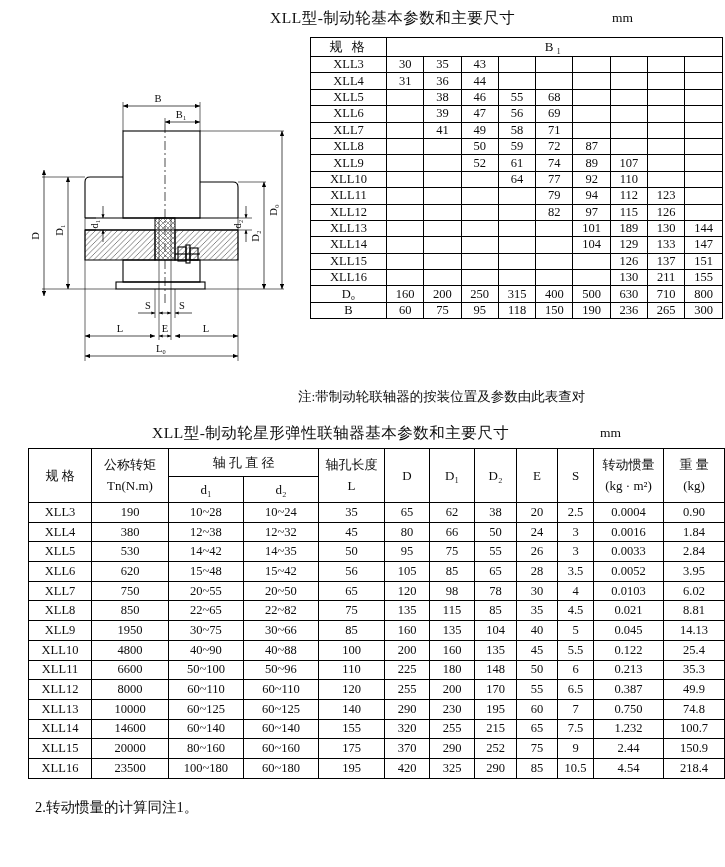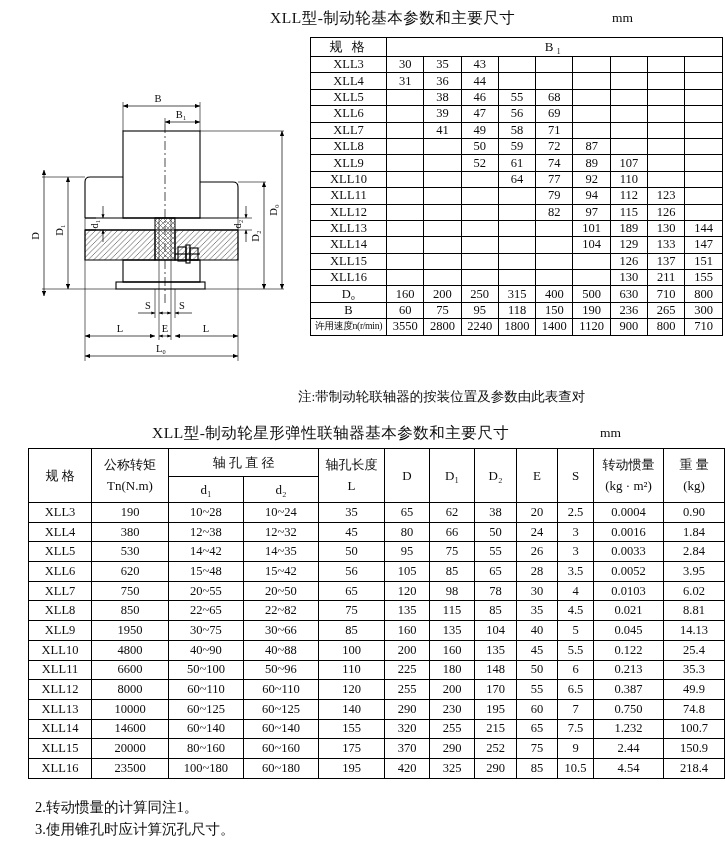--- a/index.html
+++ b/index.html
@@ -335,32 +335,20 @@
         <td class="lbl">B</td>
         <td>60</td>
         <td>75</td>
         <td>95</td>
         <td>118</td>
         <td>150</td>
         <td>190</td>
         <td>236</td>
         <td>265</td>
         <td>300</td>
-      </tr>
-      <tr>
-        <td class="lbl small">许用速度n(r/min)</td>
-        <td>3550</td>
-        <td>2800</td>
-        <td>2240</td>
-        <td>1800</td>
-        <td>1400</td>
-        <td>1120</td>
-        <td>900</td>
-        <td>800</td>
-        <td>710</td>
       </tr>
     </tbody>
 </table>
 
 <div class="abs" id="note1">注:带制动轮联轴器的按装位置及参数由此表查对</div>
 
 <div class="abs title" style="left:152px;top:423px">XLL型-制动轮星形弹性联轴器基本参数和主要尺寸</div>
 <div class="abs unit" style="left:600px;top:425px">mm</div>
 
 <table id="t2">
@@ -604,14 +592,13 @@
         <td>85</td>
         <td>10.5</td>
         <td>4.54</td>
         <td>218.4</td>
       </tr>
     </tbody>
 </table>
 
 <div class="abs" id="fn">
   <div class="indent">2.转动惯量的计算同注1。</div>
-  <div class="indent">3.使用锥孔时应计算沉孔尺寸。</div>
 </div>
 
 </body></html>

